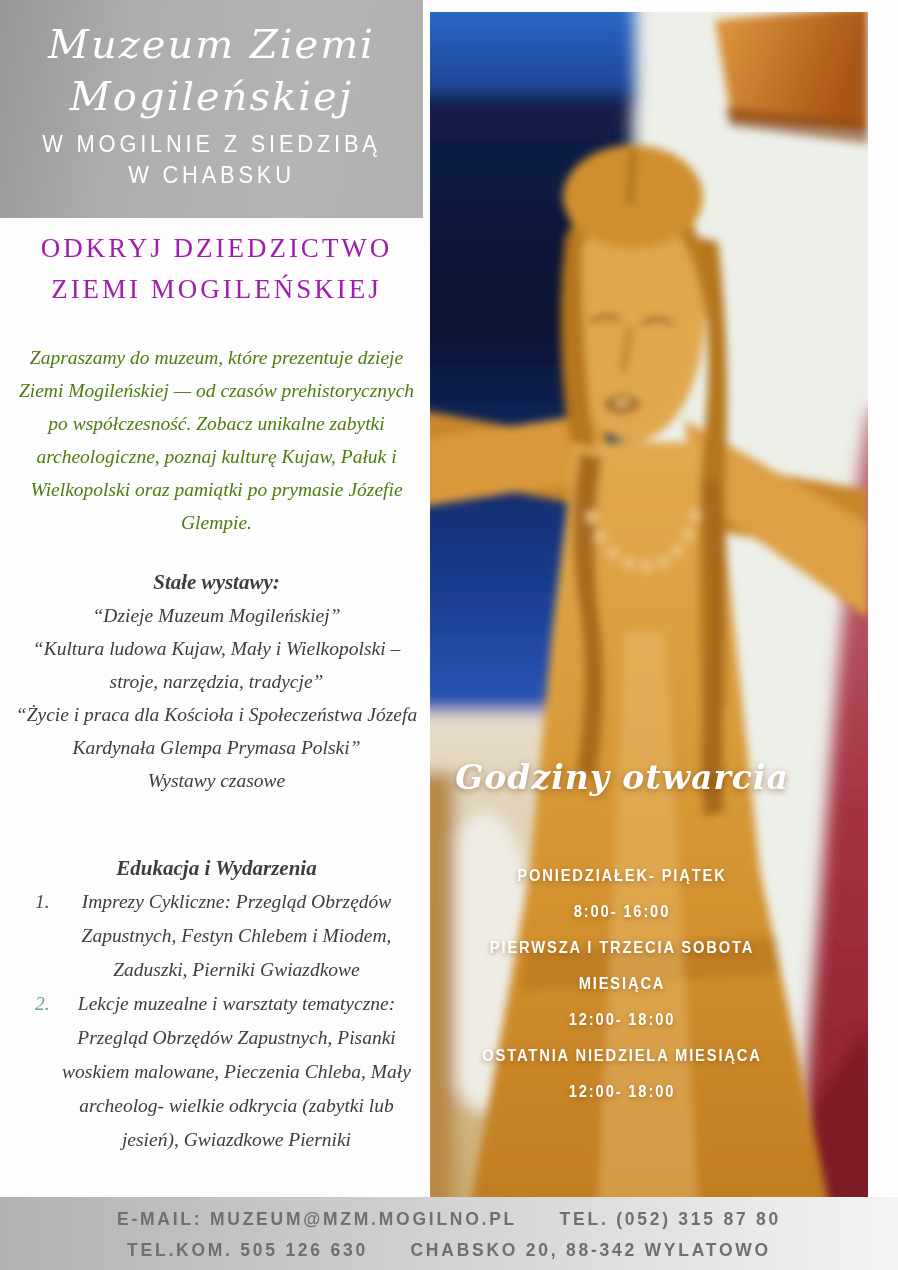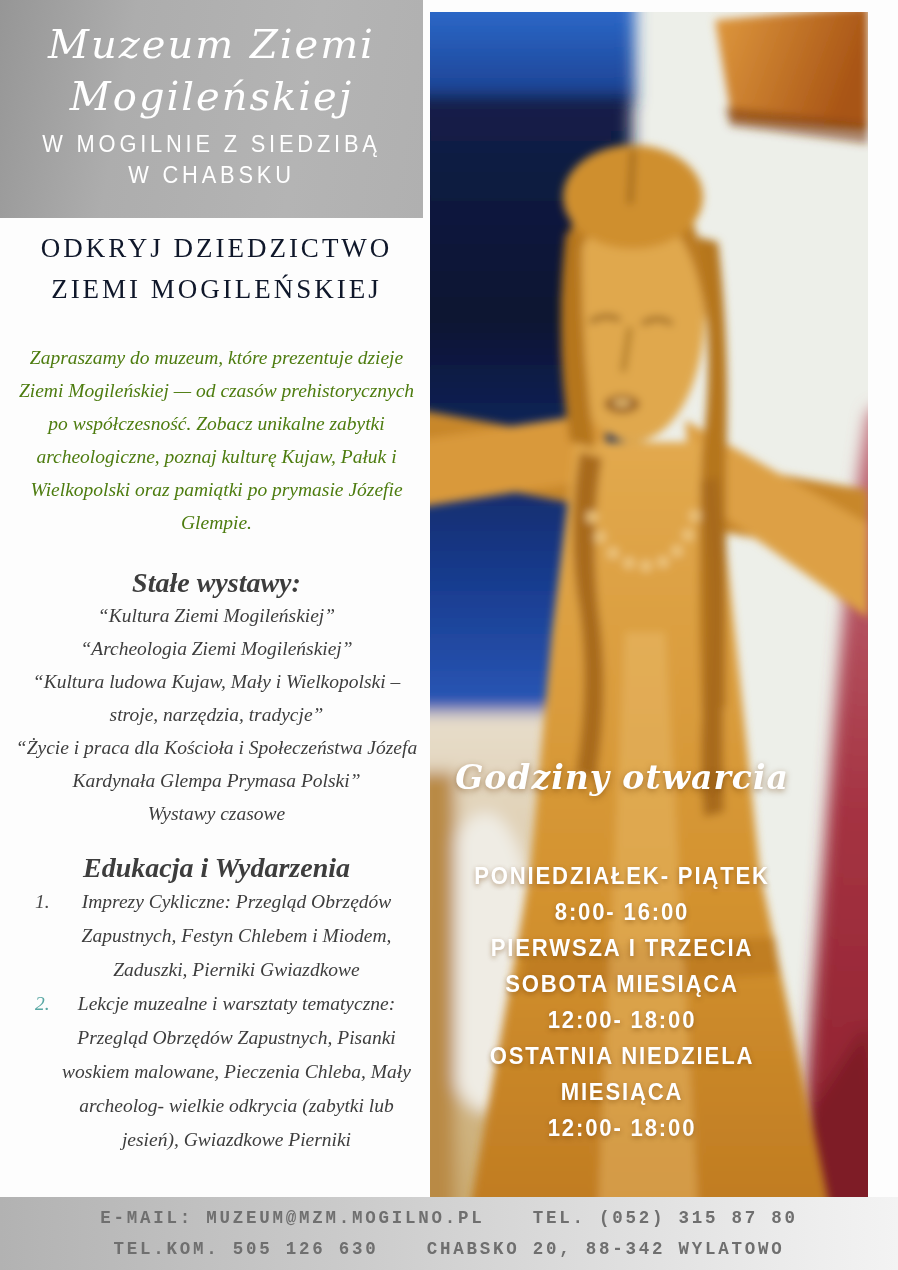--- a/index.html
+++ b/index.html
@@ -21,33 +21,33 @@
   .caps-line {
     font-family:"Liberation Sans", sans-serif; font-size:23px; line-height:31px;
     letter-spacing:4px; transform:scaleX(0.95); transform-origin:center;
   }
   .caps-block { margin-top:7px; }
 
   
   .leftcol { position:absolute; left:0; top:0; width:433px; }
   .headline {
     position:absolute; left:0; top:228px; width:433px; text-align:center;
-    color:#0f172a; font-size:27px; line-height:41px; letter-spacing:3px;
+    color:#a21caf; font-size:27px; line-height:41px; letter-spacing:3px;
   }
   .intro {
     position:absolute; left:0; top:341px; width:433px; box-sizing:border-box;
     padding:0 8px; text-align:center; color:#4d7c0f;
     font-style:italic; font-size:19.5px; line-height:33px;
   }
   .exhibitions {
     position:absolute; left:0; top:566px; width:433px; box-sizing:border-box;
     padding:0 10px; text-align:center; color:#3d3d3d;
     font-style:italic; font-size:19.5px; line-height:33px;
   }
-  .section-heading { font-weight:bold; font-size:28px; }
+  .section-heading { font-weight:bold; font-size:21px; }
   .education {
     position:absolute; left:0; top:851px; width:433px; box-sizing:border-box;
     text-align:center; color:#3d3d3d; font-style:italic; font-size:19.5px; line-height:34px;
   }
   .edu-item { position:relative; padding-left:52px; padding-right:12px; }
   .edu-num { position:absolute; left:35px; top:0; font-style:italic; }
   .edu-num.n1 { color:#4a4a4a; }
   .edu-num.n2 { color:#58a7a3; }
 
   
@@ -59,30 +59,30 @@
   .hours-overlay {
     position:absolute; left:0; top:743px; width:384px; text-align:center; color:#ffffff;
   }
   .hours-title {
     font-family:"DejaVu Serif", serif; font-style:italic; font-weight:bold;
     font-size:33px; line-height:45px; letter-spacing:1px;
     text-shadow:0 2px 6px rgba(110,60,5,0.5);
   }
   .hours-lines {
     margin-top:58px; font-family:"Liberation Sans", sans-serif; font-weight:bold;
-    font-size:24px; line-height:36px; letter-spacing:2px; padding:0 4px;
+    font-size:16px; line-height:36px; letter-spacing:2px; padding:0 4px;
     text-shadow:0 2px 5px rgba(110,60,5,0.45);
   }
   .hours-line { transform:scaleX(0.92); transform-origin:center; }
 
   
   .footer-bar {
     position:absolute; left:0; top:1197px; width:898px; height:73px;
     background:linear-gradient(to right,#b2b2b2 0%,#cfcfcf 45%,#ededed 90%,#f3f3f3 100%);
-    color:#6f6f6f; text-align:center; font-family:Liberation Mono, monospace;
+    color:#6f6f6f; text-align:center; font-family:Liberation Sans, sans-serif;
     font-weight:bold; font-size:19px; line-height:31px; letter-spacing:3px;
     padding-top:6px; box-sizing:border-box;
   }
   .footer-line { transform:scaleX(0.92); transform-origin:center; white-space:nowrap; }
   .footer-seg { display:inline-block; }
   .footer-seg + .footer-seg { margin-left:38px; }
 </style>
 </head>
 <body>
 
@@ -96,22 +96,21 @@
       <div class="caps-line">W CHABSKU</div>
     </div>
   </div>
 
   <div class="leftcol">
     <div class="headline">ODKRYJ DZIEDZICTWO ZIEMI MOGILEŃSKIEJ</div>
     <div class="intro">Zapraszamy do muzeum, które prezentuje dzieje Ziemi Mogileńskiej — od czasów prehistorycznych po współczesność. Zobacz unikalne zabytki archeologiczne, poznaj kulturę Kujaw, Pałuk i Wielkopolski oraz pamiątki po prymasie Józefie Glempie.</div>
 
     <div class="exhibitions">
       <div class="section-heading">Stałe wystawy:</div>
-      <div>“Kultura Ziemi Mogileńskiej”</div>
-      <div>“Archeologia Ziemi Mogileńskiej”</div>
+      <div>“Dzieje Muzeum Mogileńskiej”</div>
       <div>“Kultura ludowa Kujaw, Mały i Wielkopolski – stroje, narzędzia, tradycje”</div>
       <div>“Życie i praca dla Kościoła i Społeczeństwa Józefa Kardynała Glempa Prymasa Polski”</div>
       <div>Wystawy czasowe</div>
     </div>
 
     <div class="education">
       <div class="section-heading">Edukacja i Wydarzenia</div>
       <div class="edu-item">
         <span class="edu-num n1">1.</span>
         <span>Imprezy Cykliczne: Przegląd Obrzędów Zapustnych, Festyn Chlebem i Miodem, Zaduszki, Pierniki Gwiazdkowe</span>

